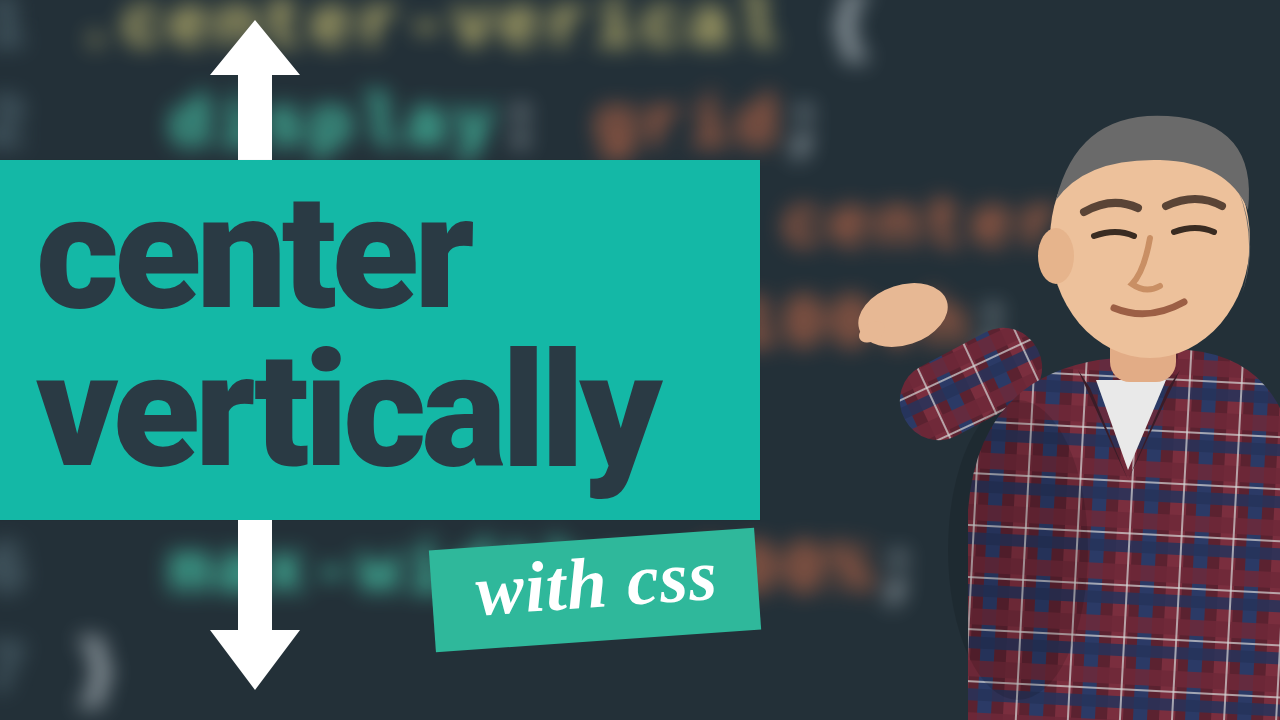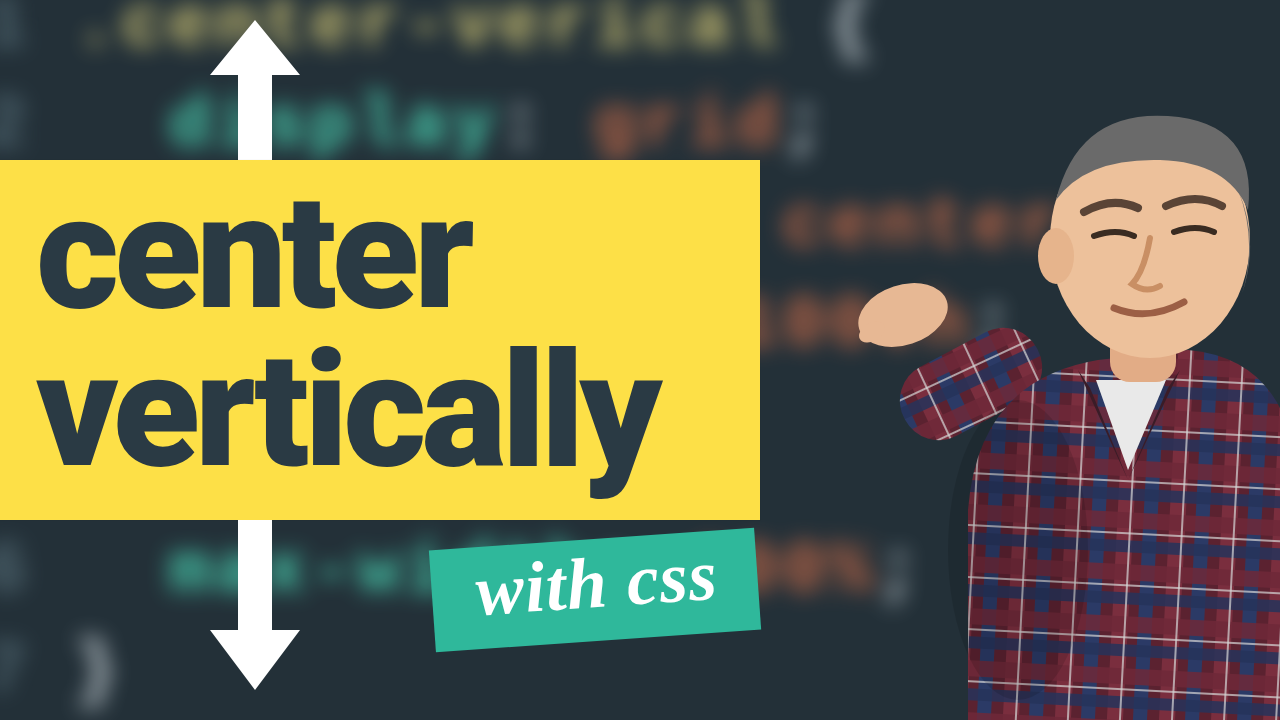--- a/index.html
+++ b/index.html
@@ -55,21 +55,21 @@
   .l6 { top: 571px; }
   .l7 { top: 671px; }
 
   
   .title-card {
     position: absolute;
     left: 0;
     top: 160px;
     width: 760px;
     height: 360px;
-    background: #fde047;
+    background: #14b8a6;
     box-shadow: 0 0 0 1px rgba(0,0,0,.02);
   }
   .title-text {
     position: absolute;
     left: 36px;
     top: 14px;
     color: #2a3a44;
     font-weight: 900;
     font-size: 160px;
     line-height: 0.99;

